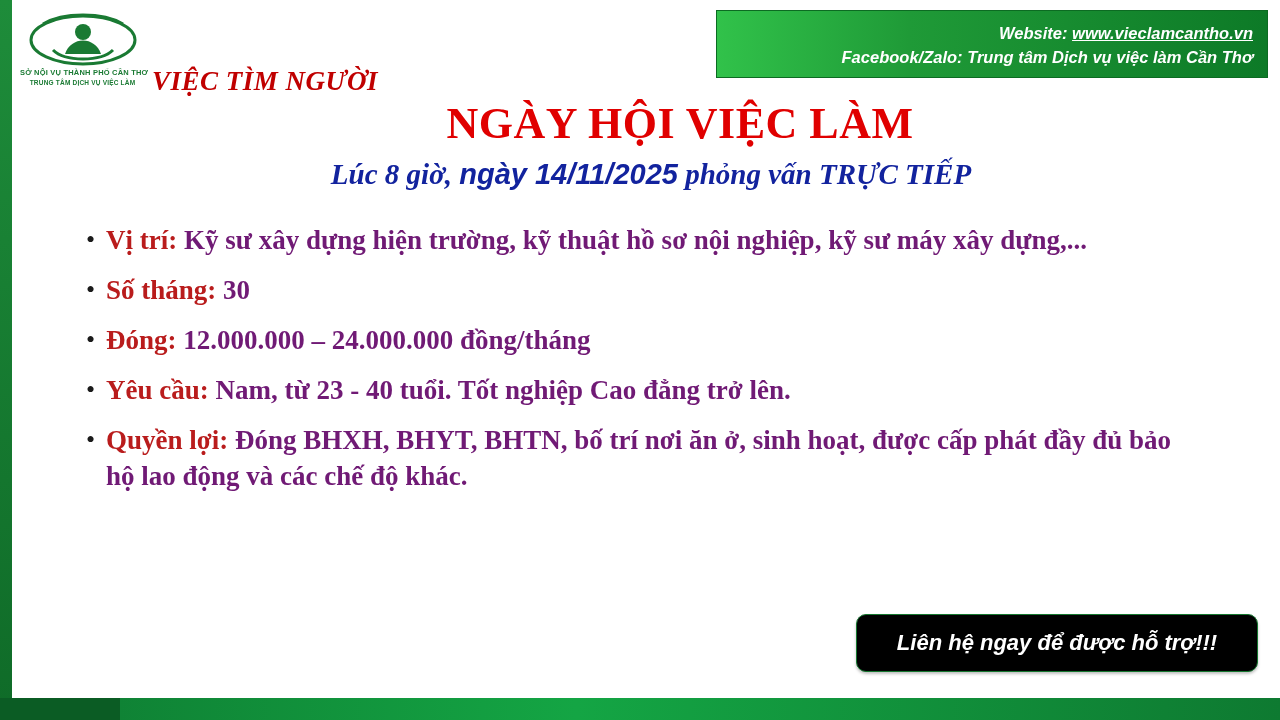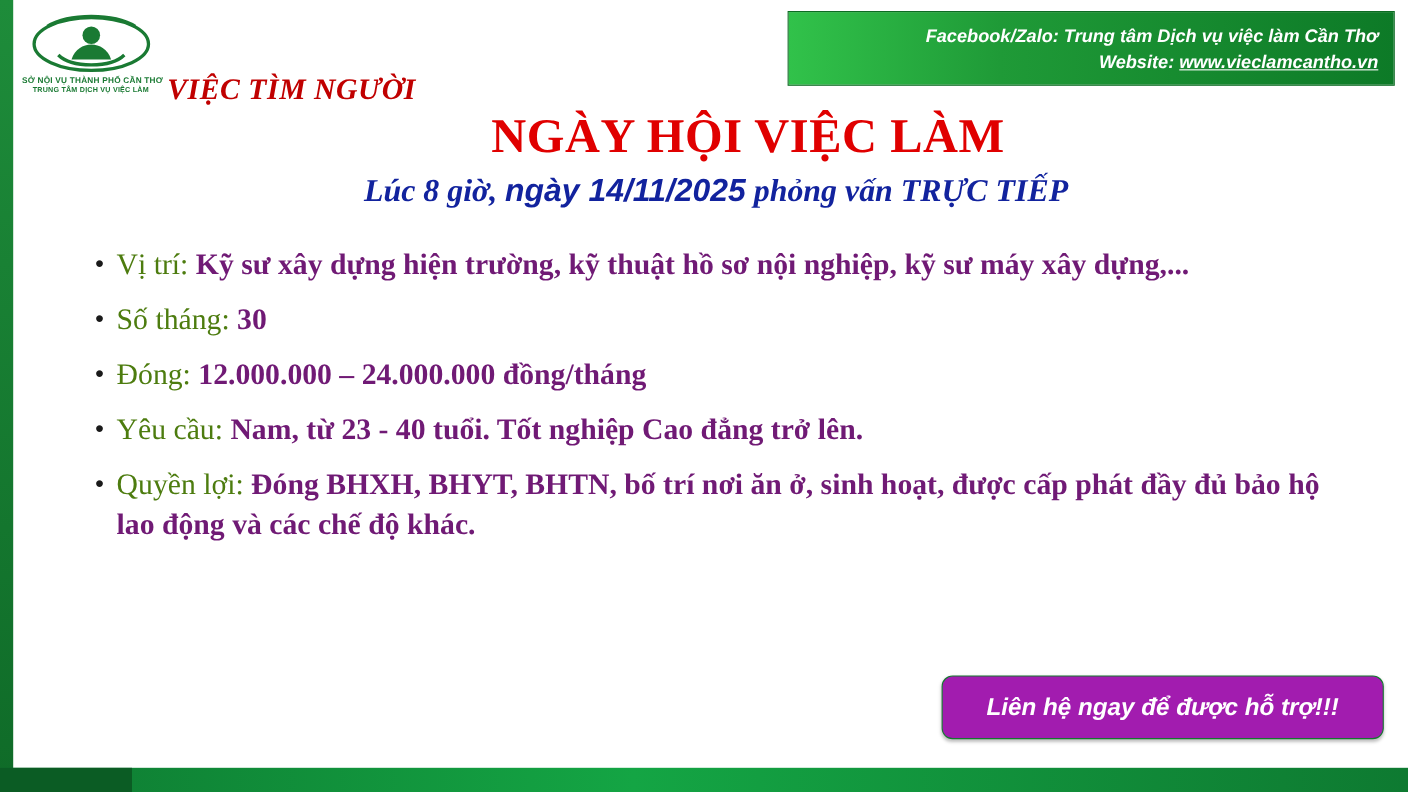--- a/index.html
+++ b/index.html
@@ -180,36 +180,36 @@
     flex: 0 0 auto;
     width: 20px;
     font-size: 26px;
     line-height: 36px;
     color: #1a1a1a;
   }
   .bullet .body {
     flex: 1 1 auto;
   }
   .bullet .lead {
-    font-weight: normal;
-    color: #4d7c0f;
+    font-weight: bold;
+    color: #b91c1c;
   }
   .bullet .rest {
     font-weight: bold;
     color: #701a75;
   }
 
   
   .cta {
     position: absolute;
     right: 22px;
     bottom: 48px;
     width: 400px;
     height: 56px;
-    background: #a21caf;
+    background: #000000;
     border-radius: 10px;
     border: 1px solid #15772f;
     display: flex;
     align-items: center;
     justify-content: center;
     box-shadow: 0 2px 3px rgba(0,0,0,0.25);
   }
   .cta-text {
     font-family: "Liberation Sans", sans-serif;
     font-size: 22px;
@@ -237,26 +237,26 @@
       </svg>
     </div>
     <div class="logo-text1">SỞ NỘI VỤ THÀNH PHỐ CẦN THƠ</div>
     <div class="logo-text2">TRUNG TÂM DỊCH VỤ VIỆC LÀM</div>
   </div>
 
   <div class="header-kicker">VIỆC TÌM NGƯỜI</div>
 
   <div class="contact-box">
     <div class="contact-line">
+      <span class="lbl">Website:</span>
+      <a href="#">www.vieclamcantho.vn</a>
+    </div>
+    <div class="contact-line">
       <span class="lbl">Facebook/Zalo:</span>
       <span>Trung tâm Dịch vụ việc làm Cần Thơ</span>
-    </div>
-    <div class="contact-line">
-      <span class="lbl">Website:</span>
-      <a href="#">www.vieclamcantho.vn</a>
     </div>
   </div>
 
   <div class="main-title">NGÀY HỘI VIỆC LÀM</div>
   <div class="sub-title">
     <span>Lúc 8 giờ, </span><span class="date">ngày 14/11/2025</span><span> phỏng vấn TRỰC TIẾP</span>
   </div>
 
   <div class="bullets">
     <div class="bullet">

